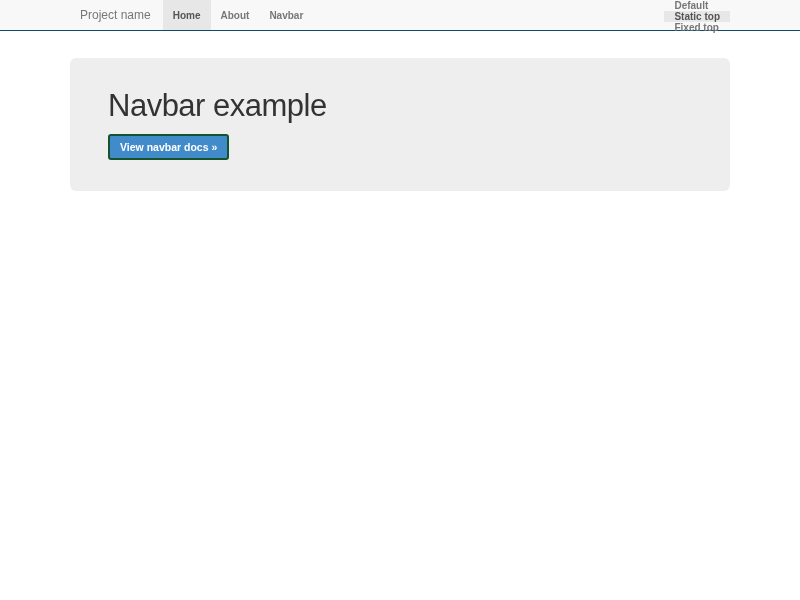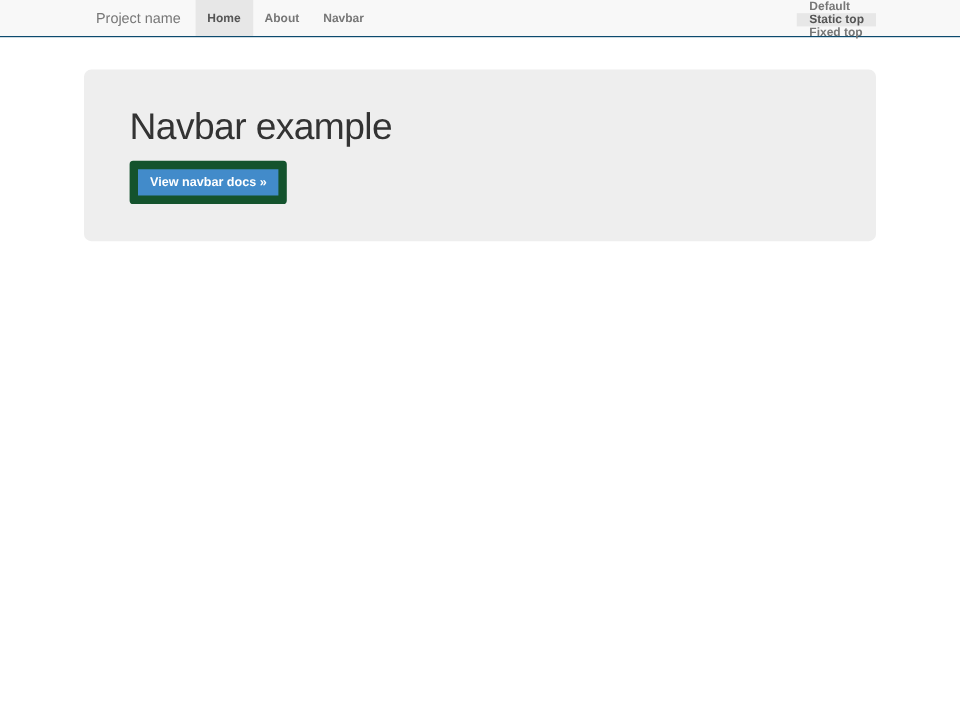--- a/index.html
+++ b/index.html
@@ -76,21 +76,21 @@
   .jumbotron p {
     font-size: 12.5px;
     line-height: 1.6;
     color: #555;
     max-width: 580px;
     margin-bottom: 12px;
   }
   .btn-primary {
     display: inline-block;
     background: #428bca;
-    border: 7px solid #14532d;
+    border: 2px solid #14532d;
     border-radius: 3px;
     color: #fff;
     font-size: 10.5px;
     font-weight: bold;
     font-family: "Liberation Sans", sans-serif;
     padding: 5px 10px;
     text-decoration: none;
     cursor: pointer;
   }
 </style>

